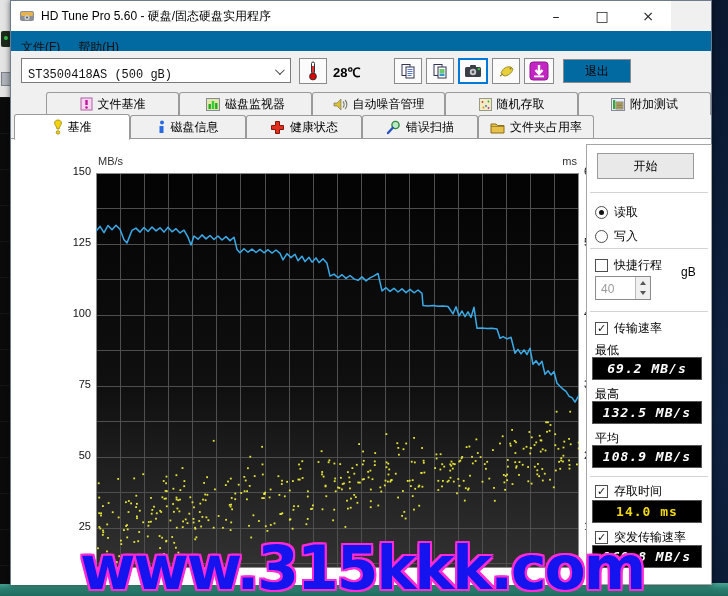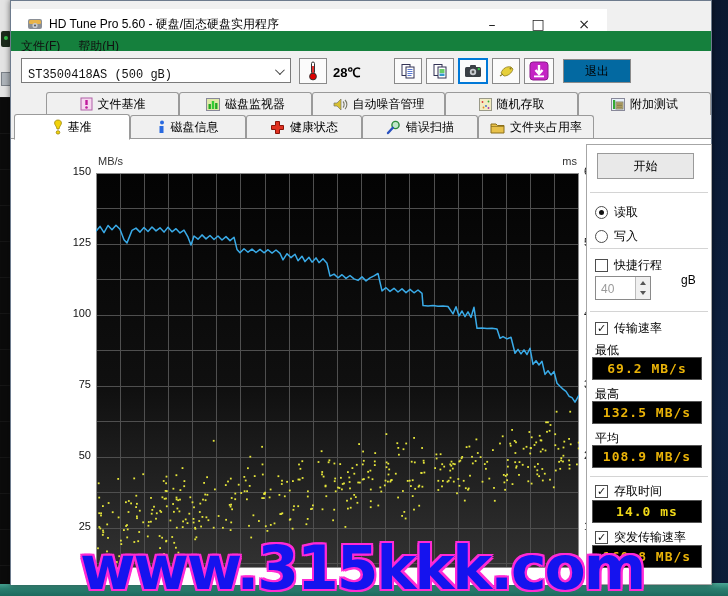--- a/index.html
+++ b/index.html
@@ -17,29 +17,29 @@
   #behind-strip .bs-icon1::after { content:""; position:absolute; left:3px; top:5px; width:4px; height:4px; border-radius:50%; background:#35c24a; }
   #behind-strip .bs-icon2 { position:absolute; left:1px; top:72px; width:10px; height:14px; background:#aeb4ba; border:1px solid #7b8188; }
   #behind-strip .bs-chart { position:absolute; left:0; top:97px; width:13px; height:487px; background:#0b0b0b; border-right:1px solid #222;
     background-image:repeating-linear-gradient(180deg,#161616 0px,#161616 1px,#0b0b0b 1px,#0b0b0b 36px); }
 
   
   #app { position:absolute; left:10px; top:0; width:702px; height:585px;
     background:#f0f0f0; border:1px solid #6d7b8d; box-shadow:0 0 6px rgba(0,0,0,.55); z-index:10; }
 
   
-  #titlebar { position:absolute; left:0; top:8px; width:596px; height:30px; background:#ffffff; display:flex; align-items:center;padding-left:8px; }
+  #titlebar { position:absolute; left:0; top:0; width:660px; height:30px; background:#ffffff; display:flex; align-items:center; }
   #app-icon { width:16px; height:16px; margin:0 6px 0 8px; flex:0 0 auto; }
   #title-text { font-size:12px; color:#000; white-space:nowrap; }
   #win-controls { position:absolute; right:0; top:0; height:30px; display:flex; }
   .win-btn { width:46px; height:30px; display:flex; align-items:center; justify-content:center;
     font-size:14px; color:#222; cursor:default; font-family:"DejaVu Sans",sans-serif; }
 
   
-  #menubar { position:absolute; left:0; top:30px; width:700px; height:36px; background:#15803d; display:flex; align-items:center; border-bottom:6px solid #22c55e; }
+  #menubar { position:absolute; left:0; top:30px; width:700px; height:36px; background:#0369a1; display:flex; align-items:center; border-bottom:4px solid #22c55e; }
   .menu-item { font-size:12px; color:#111; padding:2px 8px; margin-left:2px; }
 
   
   #toolbar { position:absolute; left:0; top:50px; width:700px; height:40px; background:#f0f0f0; }
   #drive-select { position:absolute; left:10px; top:7px; width:270px; height:25px; background:#fff;
     border:1px solid #7a7a7a; display:flex; align-items:flex-end; padding:0 6px;
     font-family:"Liberation Mono", monospace; font-size:12px; color:#111; }
   #drive-select .chev { position:absolute; right:8px; top:9px; width:7px; height:7px;
     border-right:1.6px solid #444; border-bottom:1.6px solid #444; transform:rotate(45deg) translateY(-2px); }
   .tool-btn { position:absolute; top:7px; width:28px; height:26px; background:#fbfbfb; border:1px solid #8a8a8a;
@@ -80,26 +80,26 @@
   .radio.on::after { content:""; position:absolute; left:3px; top:3px; width:5px; height:5px; border-radius:50%; background:#111; }
   .check { width:13px; height:13px; border:1px solid #4d4d4d; background:#fff; font-size:11px; line-height:11px;
     text-align:center; color:#111; flex:0 0 auto; font-family:"DejaVu Sans",sans-serif; }
   #stroke-spinner { position:absolute; left:8px; top:131px; width:56px; height:24px; border:1px solid #8a8a8a; background:#fff; }
   #stroke-spinner .val { position:absolute; left:5px; top:5px; font-size:12px; color:#9a9a9a; }
   .spin { position:absolute; right:0; width:15px; height:12px; background:#f0f0f0; border-left:1px solid #bbb; display:flex; align-items:center; justify-content:center; }
   .spin.up { top:0; border-bottom:1px solid #bbb; }
   .spin.dn { bottom:0; }
   .tri-up { width:0; height:0; border-left:3px solid transparent; border-right:3px solid transparent; border-bottom:4px solid #555; }
   .tri-dn { width:0; height:0; border-left:3px solid transparent; border-right:3px solid transparent; border-top:4px solid #555; }
-  #gb-label { position:absolute; left:94px; top:128px; font-size:12px; color:#000; }
+  #gb-label { position:absolute; left:94px; top:120px; font-size:12px; color:#000; }
   .stat-label { position:absolute; left:8px; font-size:12px; color:#000; }
   .lcd { position:absolute; left:5px; width:110px; height:23px; background:#000; border:1px solid #555;
     display:flex; align-items:center; justify-content:center;
     font-family:"DejaVu Sans Mono", monospace; font-weight:bold; font-size:13px; letter-spacing:1px; }
-  .lcd.cyan { color:#eab308; }
+  .lcd.cyan { color:#ffffff;font-style:italic; }
   .lcd.yellow { color:#f0d818; }
 
   
   #watermark { position:absolute; left:80px; top:533px; width:648px; z-index:50;
     font-family:"DejaVu Sans", sans-serif; font-weight:bold; font-size:60px; letter-spacing:-2px;
     color:#1513ee; white-space:nowrap; transform:scaleY(1.02);
     text-shadow:-2px -2px 0 #ff2ad4, 2px -2px 0 #ff2ad4, -2px 2px 0 #ff2ad4, 2px 2px 0 #ff2ad4,
                  0 -2px 0 #ff2ad4, 0 2px 0 #ff2ad4, -2px 0 0 #ff2ad4, 2px 0 0 #ff2ad4; }
 </style>
 </head>

